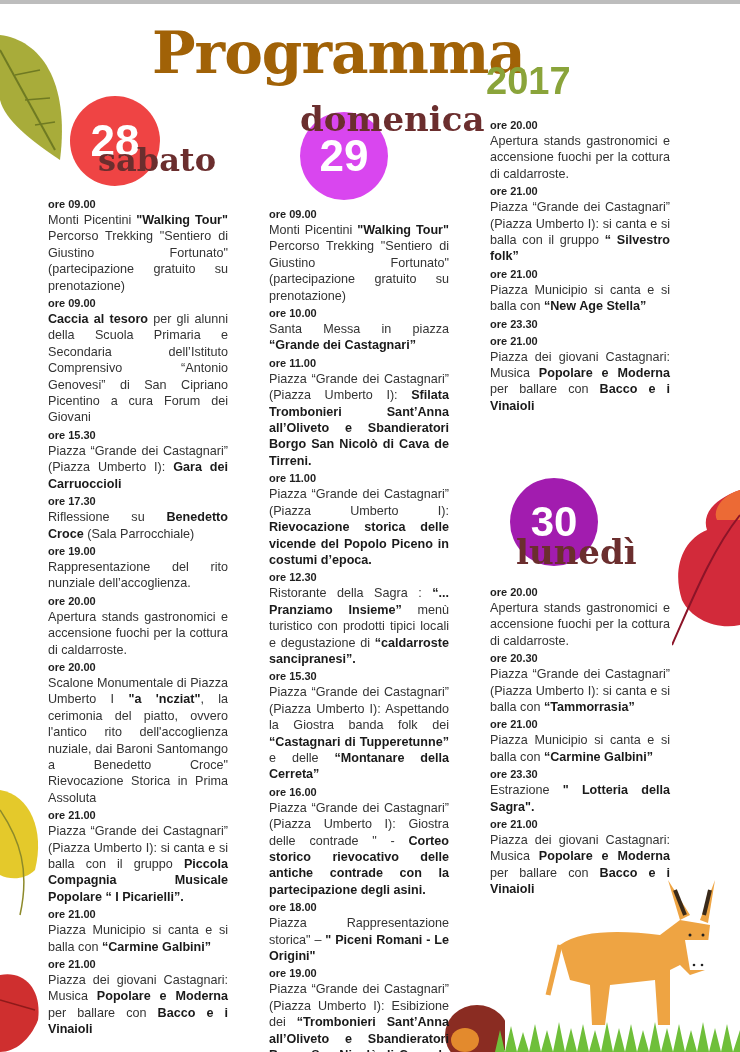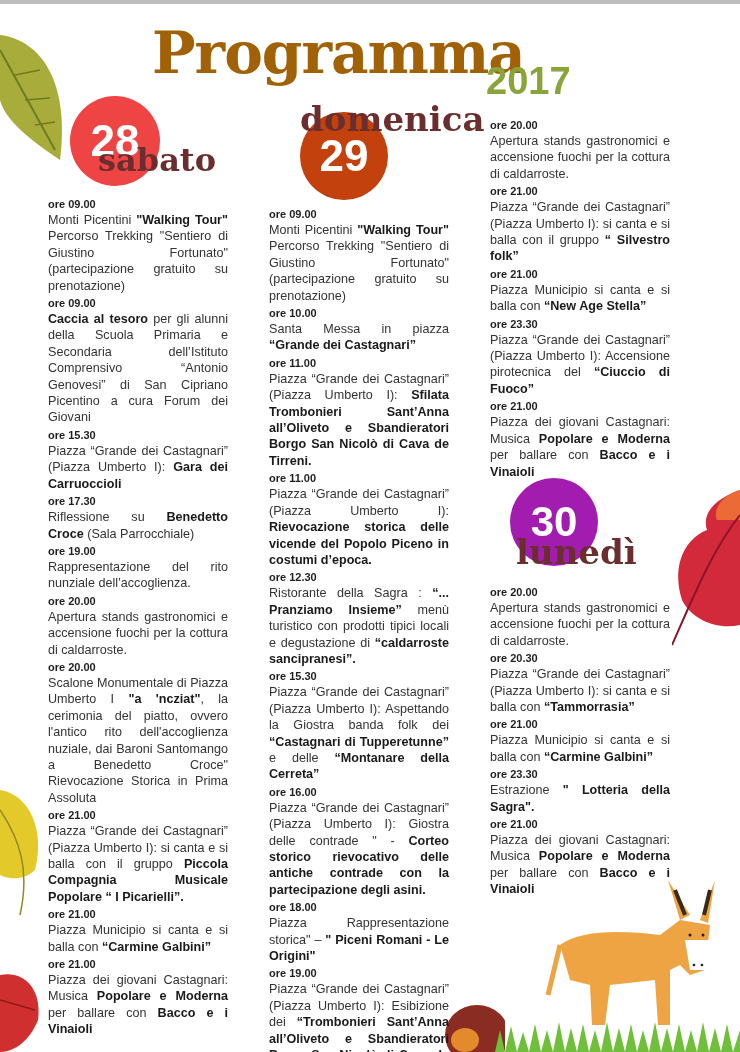--- a/index.html
+++ b/index.html
@@ -11,21 +11,21 @@
   
   .title { position: absolute; left: 152px; top: 24px; font-family: "DejaVu Serif", serif; font-weight: bold; color: #a16207; font-size: 58px; letter-spacing: -1px; line-height: 1; }
   .year { position: absolute; left: 486px; top: 62px; font-family: "Liberation Sans", sans-serif; font-weight: bold; color: #8aa43a; font-size: 38px; line-height: 1; }
 
   
   .day-circle { position: absolute; border-radius: 50%; display: flex; align-items: center; justify-content: center; color: #fff; font-family: "Liberation Sans", sans-serif; font-weight: bold; }
   .day-name { position: absolute; font-family: "DejaVu Serif", serif; font-weight: bold; color: #6b2e2e; line-height: 1; }
 
   .c28 { left: 70px; top: 96px; width: 90px; height: 90px; background: #ef4444; font-size: 44px; }
   .n28 { left: 98px; top: 144px; font-size: 32px; }
-  .c29 { left: 300px; top: 112px; width: 88px; height: 88px; background: #c2410c; font-size: 44px; }
+  .c29 { left: 300px; top: 112px; width: 88px; height: 88px; background: #d946ef; font-size: 44px; }
   .n29 { left: 300px; top: 102px; font-size: 34px; }
   .c30 { left: 510px; top: 478px; width: 88px; height: 88px; background: #a21caf; font-size: 42px; }
   .n30 { left: 516px; top: 535px; font-size: 34px; }
 
   
   .col { position: absolute; font-family: "Liberation Sans", sans-serif; font-size: 12.6px; line-height: 16.4px; text-align: justify; }
   .col1 { left: 48px; top: 197px; width: 180px; }
   .col2 { left: 269px; top: 207px; width: 180px; }
   .col3a { left: 490px; top: 118px; width: 180px; }
   .col3b { left: 490px; top: 585px; width: 180px; }
@@ -182,21 +182,20 @@
     <div class="event">
       <div class="time">ore 21.00</div>
       <div class="desc"><span>Piazza “Grande dei Castagnari” (Piazza Umberto I): si canta e si balla con il gruppo </span><b>“ Silvestro folk”</b></div>
     </div>
     <div class="event">
       <div class="time">ore 21.00</div>
       <div class="desc"><span>Piazza Municipio si canta e si balla con </span><b>“New Age Stella”</b></div>
     </div>
     <div class="event">
       <div class="time">ore 23.30</div>
-      <div class="desc"><span>Piazza “Grande dei Castagnari” (Piazza Umberto I): Accensione pirotecnica del </span><b>“Ciuccio di Fuoco”</b></div>
     </div>
     <div class="event">
       <div class="time">ore 21.00</div>
       <div class="desc"><span>Piazza dei giovani Castagnari: Musica </span><b>Popolare e Moderna</b><span> per ballare con </span><b>Bacco e i Vinaioli</b></div>
     </div>
   </div>
 <div class="col col3b">
     <div class="event">
       <div class="time">ore 20.00</div>
       <div class="desc"><span>Apertura stands gastronomici e accensione fuochi per la cottura di caldarroste.</span></div>

